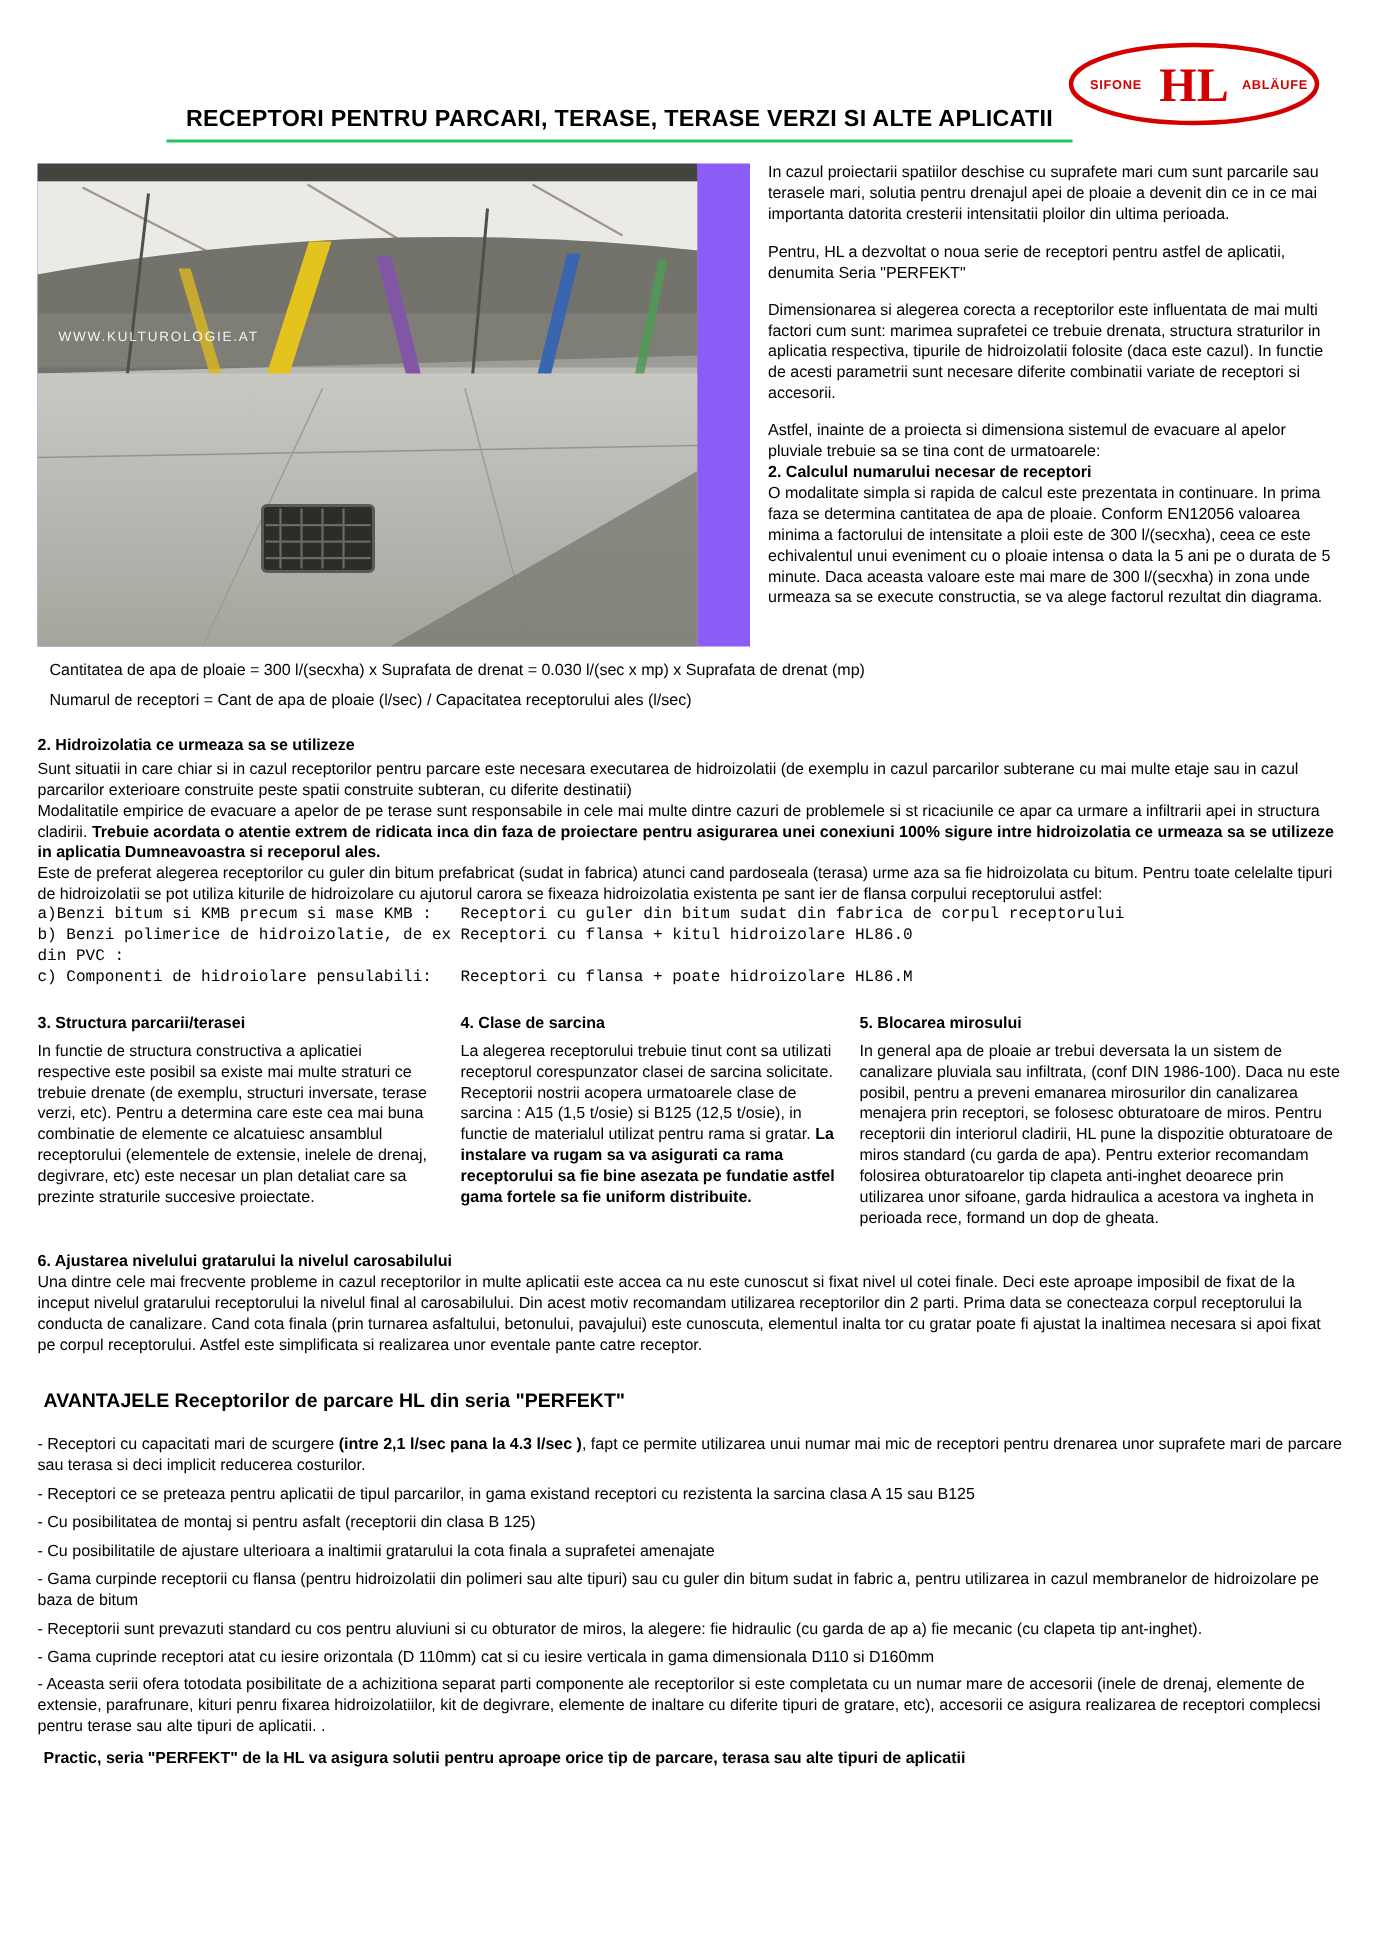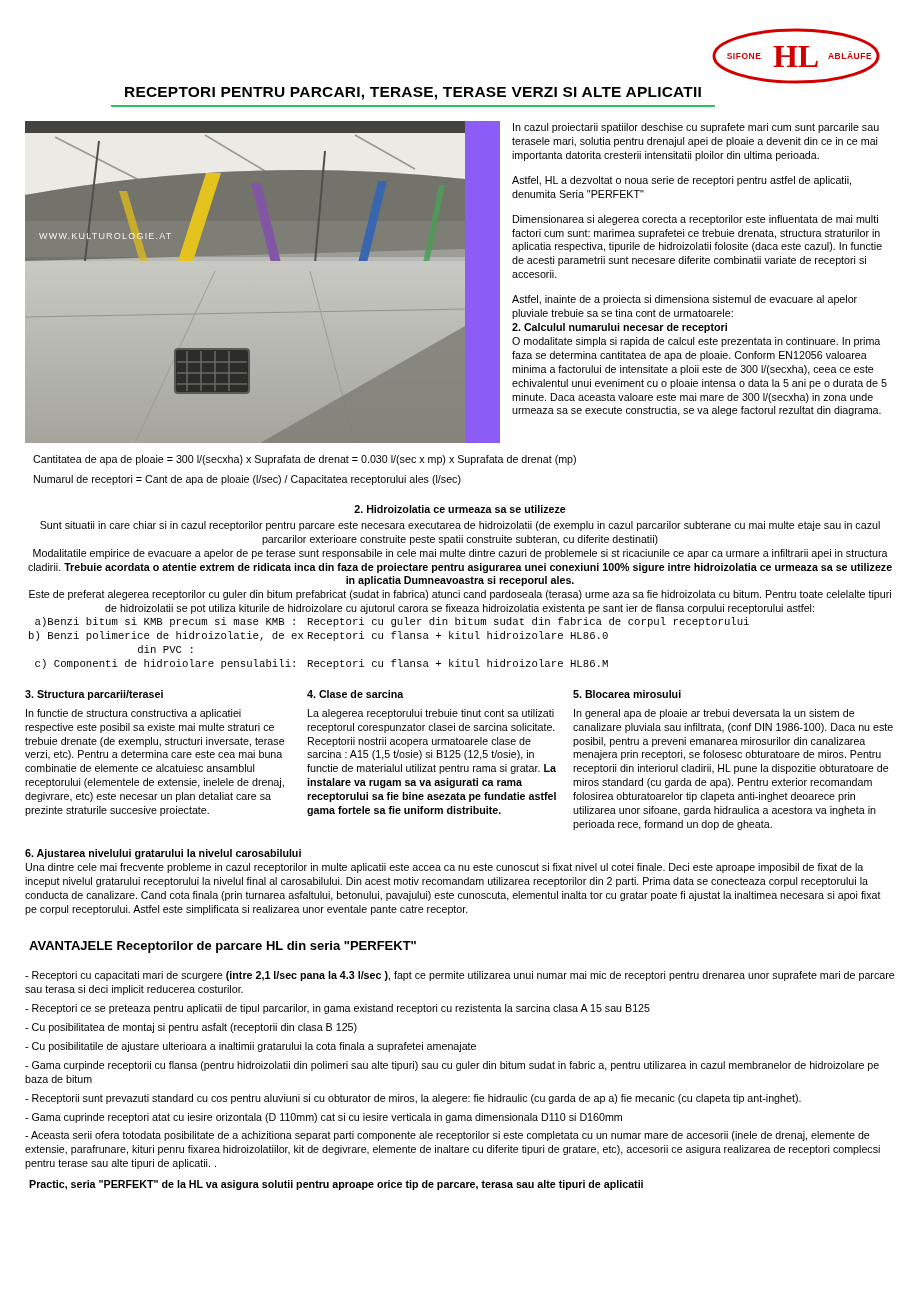--- a/index.html
+++ b/index.html
@@ -1,38 +1,38 @@
 <!DOCTYPE html>
 <html><head>
 <meta charset="utf-8">
 <style>
   html,body{margin:0;padding:0;background:#ffffff;}
   .page{
     width:920px;height:1300px;position:relative;background:#ffffff;
     font-family:"Liberation Sans", sans-serif;color:#000;
     font-size:10.7px;line-height:1.3;overflow:hidden;box-sizing:border-box;
-    padding:16px 25px;
+    padding:4px 25px;
   }
   .logo{position:absolute;top:26px;right:38px;}
   .logo-hl{font-family:"Liberation Serif", serif;font-weight:bold;font-size:32px;fill:#d40000;}
   .logo-side{font-family:"Liberation Sans", sans-serif;font-weight:bold;font-size:8.5px;fill:#d40000;letter-spacing:0.5px;}
   .title{
     margin:66px 0 0 86px;width:604px;text-align:center;
     font-weight:bold;font-size:15.5px;border-bottom:2px solid #22c55e;
     padding-bottom:3px;letter-spacing:0.2px;
   }
   .top-row{display:flex;gap:12px;margin-top:14px;}
   .photo-wrap{width:475px;height:322px;flex:none;background:#8b5cf6;}
   .intro{flex:1;}
   .intro p{margin:0 0 11px;}
   .intro p.nogap{margin:0;}
   .bold{font-weight:bold;}
   .formula{margin-top:10px;padding-left:8px;}
   .formula p{margin:0 0 6px;}
-  .section2{margin-top:16px;text-align:center;}
+  .section2{margin-top:16px;}
   .section2 p{margin:0;}
   .section2 .h{margin-bottom:2px;}
   .kv{display:flex;font-family:Liberation Mono, monospace;}
   .kv .k{width:282px;flex:none;}
   .cols{display:flex;gap:16px;margin-top:16px;}
   .col p{margin:0;}
   .col .h{margin-bottom:5px;}
   .col-a{width:266px;flex:none;}
   .col-b{width:250px;flex:none;}
   .col-c{width:328px;flex:none;}
@@ -110,21 +110,21 @@
           <line x1="152" y1="252" x2="222" y2="252" stroke="#6a6a60" stroke-width="1.5"></line>
           <line x1="152" y1="263" x2="222" y2="263" stroke="#6a6a60" stroke-width="1.5"></line>
         </g>
 
         <text x="14" y="118" font-size="9" fill="#ffffff" opacity="0.9" letter-spacing="1.2" font-family="Liberation Sans, sans-serif">WWW.KULTUROLOGIE.AT</text>
       </svg>
     </div>
 
     <div class="intro">
       <p>In cazul proiectarii spatiilor deschise cu suprafete mari cum sunt parcarile sau terasele mari, solutia pentru drenajul apei de ploaie a devenit din ce in ce mai importanta datorita cresterii intensitatii ploilor din ultima perioada.</p>
-      <p>Astfel, HL a dezvoltat o noua serie de receptori pentru astfel de aplicatii, denumita Seria "PERFEKT"</p>
+      <p>Pentru, HL a dezvoltat o noua serie de receptori pentru astfel de aplicatii, denumita Seria "PERFEKT"</p>
       <p>Dimensionarea si alegerea corecta a receptorilor este influentata de mai multi factori cum sunt: marimea suprafetei ce trebuie drenata, structura straturilor in aplicatia respectiva, tipurile de hidroizolatii folosite (daca este cazul). In functie de acesti parametrii sunt necesare diferite combinatii variate de receptori si accesorii.</p>
       <p class="nogap">Astfel, inainte de a proiecta si dimensiona sistemul de evacuare al apelor pluviale trebuie sa se tina cont de urmatoarele:</p>
       <p class="nogap bold">2. Calculul numarului necesar de receptori</p>
       <p class="nogap">O modalitate simpla si rapida de calcul este prezentata in continuare. In prima faza se determina cantitatea de apa de ploaie. Conform EN12056 valoarea minima a factorului de intensitate a ploii este de 300 l/(secxha), ceea ce este echivalentul unui eveniment cu o ploaie intensa o data la 5 ani pe o durata de 5 minute. Daca aceasta valoare este mai mare de 300 l/(secxha) in zona unde urmeaza sa se execute constructia, se va alege factorul rezultat din diagrama.</p>
     </div>
   </div>
 
   <div class="formula">
     <p>Cantitatea de apa de ploaie = 300 l/(secxha)  x  Suprafata de drenat = 0.030 l/(sec x mp)  x  Suprafata de drenat (mp)</p>
     <p>Numarul de receptori = Cant de apa de ploaie (l/sec)  /   Capacitatea receptorului ales (l/sec)</p>
@@ -141,21 +141,21 @@
     <div class="kv">
       <span class="k">a)Benzi bitum si KMB precum si mase KMB :</span>
       <span>Receptori cu guler din bitum sudat din fabrica de corpul receptorului</span>
     </div>
     <div class="kv">
       <span class="k">b) Benzi polimerice de hidroizolatie, de ex din PVC :</span>
       <span>Receptori cu flansa + kitul hidroizolare HL86.0</span>
     </div>
     <div class="kv">
       <span class="k">c) Componenti de hidroiolare pensulabili:</span>
-      <span>Receptori cu flansa + kitul hidroizolare HL86.M</span>
+      <span>Receptori cu flansa + poate hidroizolare HL86.M</span>
     </div>
   </div>
 
   <div class="cols">
     <div class="col col-a">
       <p class="bold h">3. Structura parcarii/terasei</p>
       <p>In functie de structura constructiva a aplicatiei respective este posibil sa existe mai multe straturi ce trebuie drenate (de exemplu, structuri inversate, terase verzi, etc). Pentru a determina care este cea mai buna combinatie de elemente ce alcatuiesc ansamblul receptorului (elementele de extensie, inelele de drenaj, degivrare, etc) este necesar un plan detaliat care sa prezinte straturile succesive proiectate.</p>
     </div>
     <div class="col col-b">
       <p class="bold h">4. Clase de sarcina</p>

